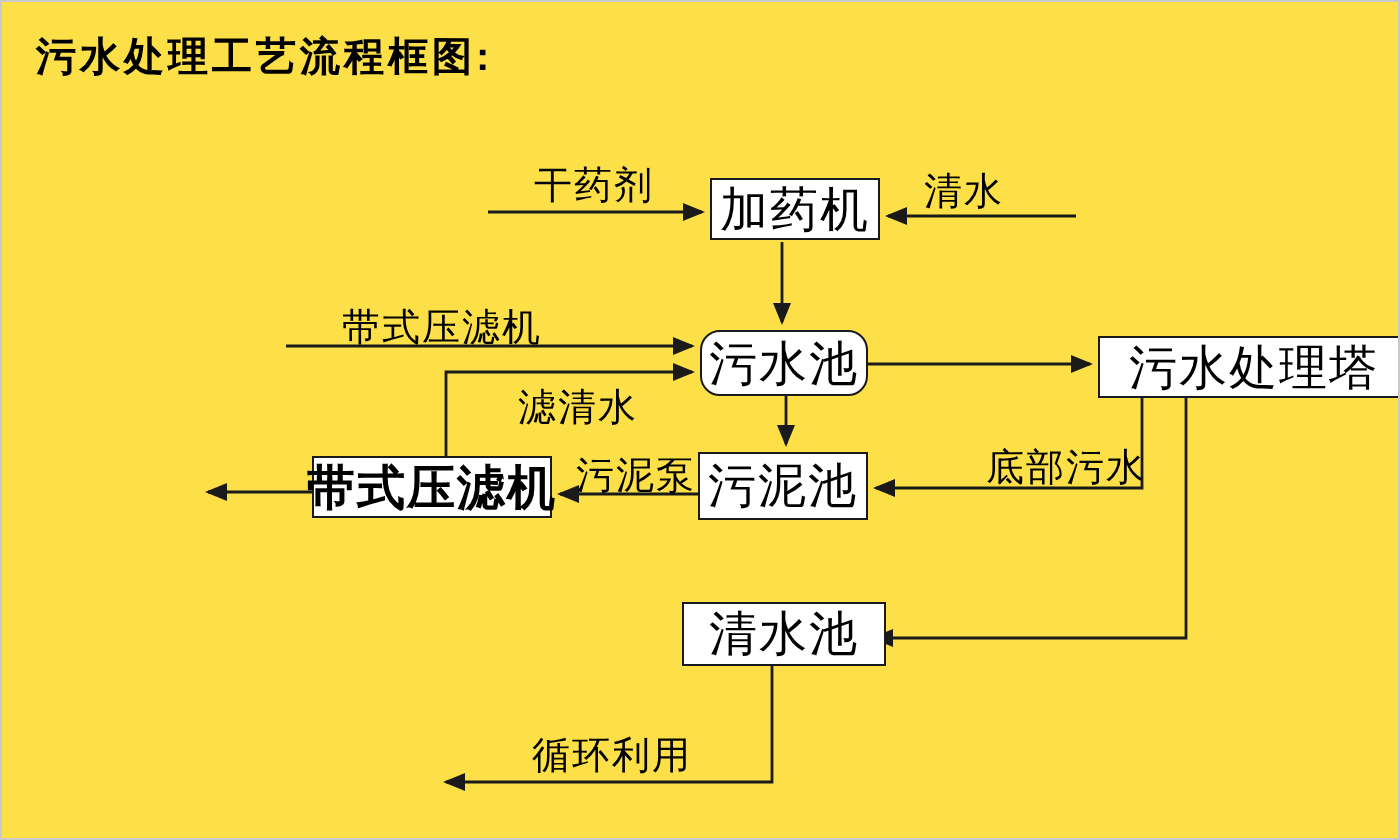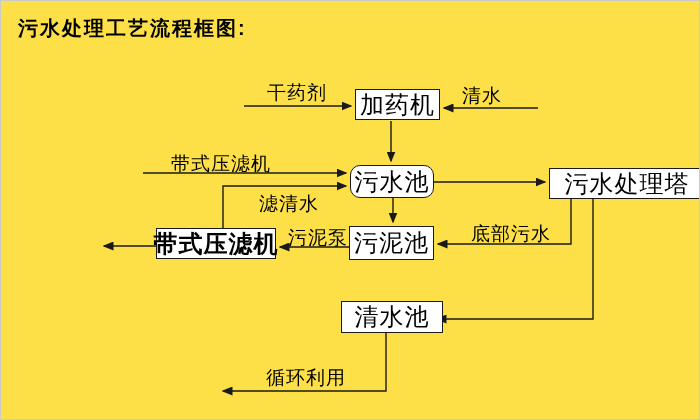--- a/index.html
+++ b/index.html
@@ -39,21 +39,21 @@
   #node-sludge   {left:348px;top:225px;width:85px; height:34px;}
   #node-press    {left:155px;top:227px;width:120px;height:31px;font-weight:bold;}
   #node-clean    {left:340px;top:300px;width:102px; height:32px;}
   
   #lbl-dry-agent    {left:266px;top:79px;}
   #lbl-clean-water  {left:461px;top:82px;}
   #lbl-sand-washing {left:170px;top:150px;}
   #lbl-sewage-pump  {left:451px;top:148px;}
   #lbl-filtered     {left:258px;top:190px;}
   #lbl-sludge-pump  {left:287px;top:224px;}
-  #lbl-bottom-sewage{left:470px;top:220px;}
+  #lbl-bottom-sewage{left:492px;top:220px;}
   #lbl-mud-cake     {left:18px; top:225px;}
   #lbl-recycling    {left:265px;top:364px;}
 </style>
 </head>
 <body>
 
 <div id="screen">
 
   <svg id="connectors" viewBox="0 0 700 420" xmlns="http://www.w3.org/2000/svg">
     <defs>

